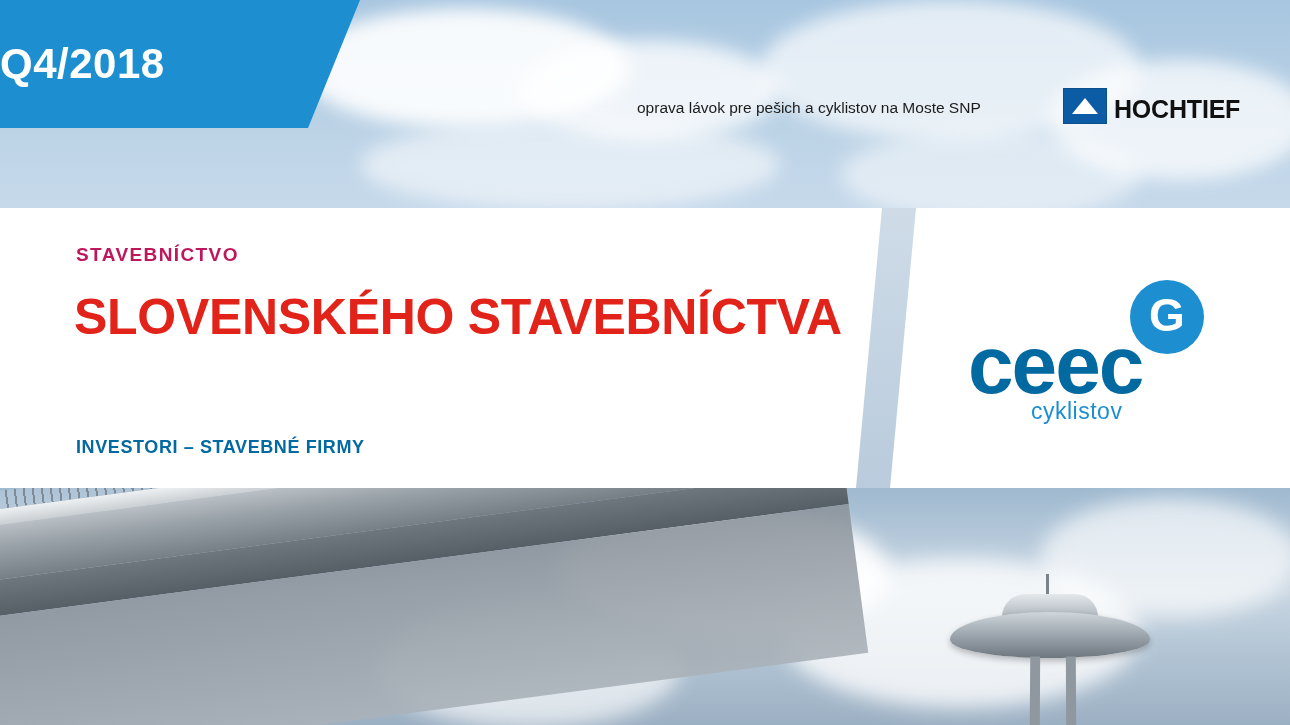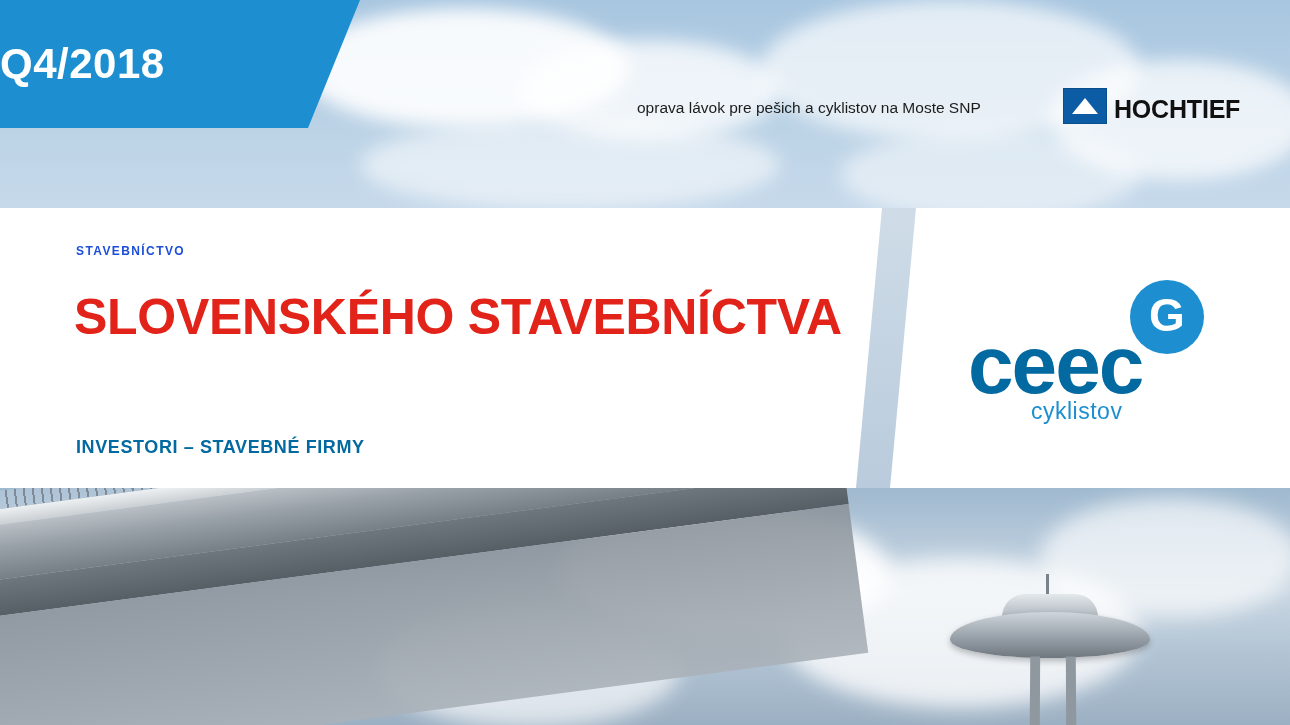--- a/index.html
+++ b/index.html
@@ -191,22 +191,22 @@
     top: 208px;
     width: 80px;
     height: 280px;
     background: linear-gradient(180deg,#cfdce8,#b9cbdc);
     clip-path: polygon(26px 0, 60px 0, 34px 280px, 0 280px);
   }
 
   .kicker {
     position: absolute;
     left: 76px; top: 244px;
-    color: #1d4ed8;
-    font-size: 12px;
+    color: #be185d;
+    font-size: 19px;
     font-weight: bold;
     letter-spacing: 1.4px;
   }
   .title {
     position: absolute;
     left: 74px; top: 288px;
     color: #e2231a;
     font-size: 50px;
     font-weight: bold;
     line-height: 1.17;

